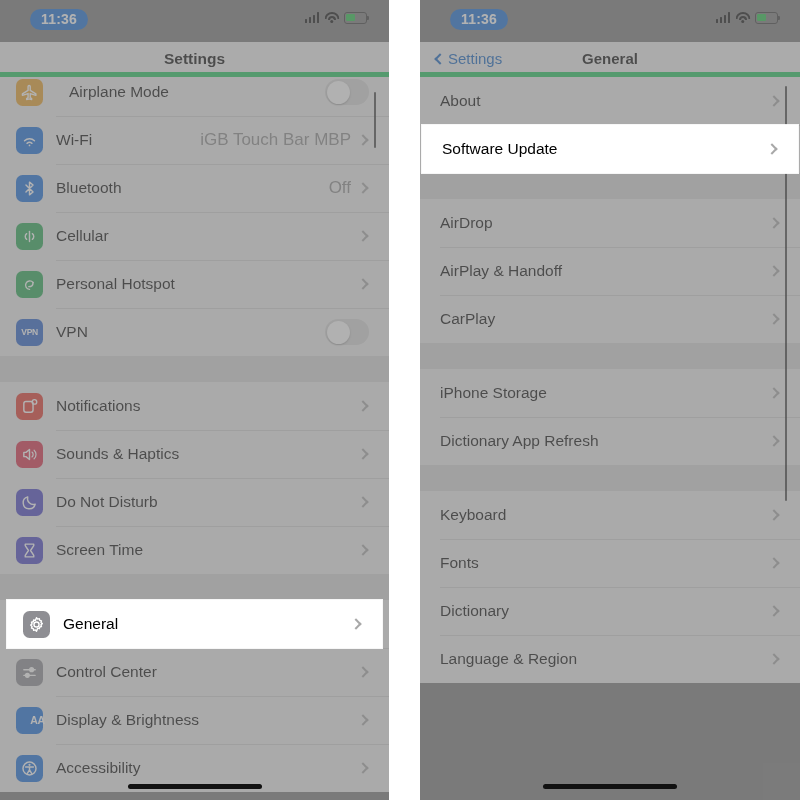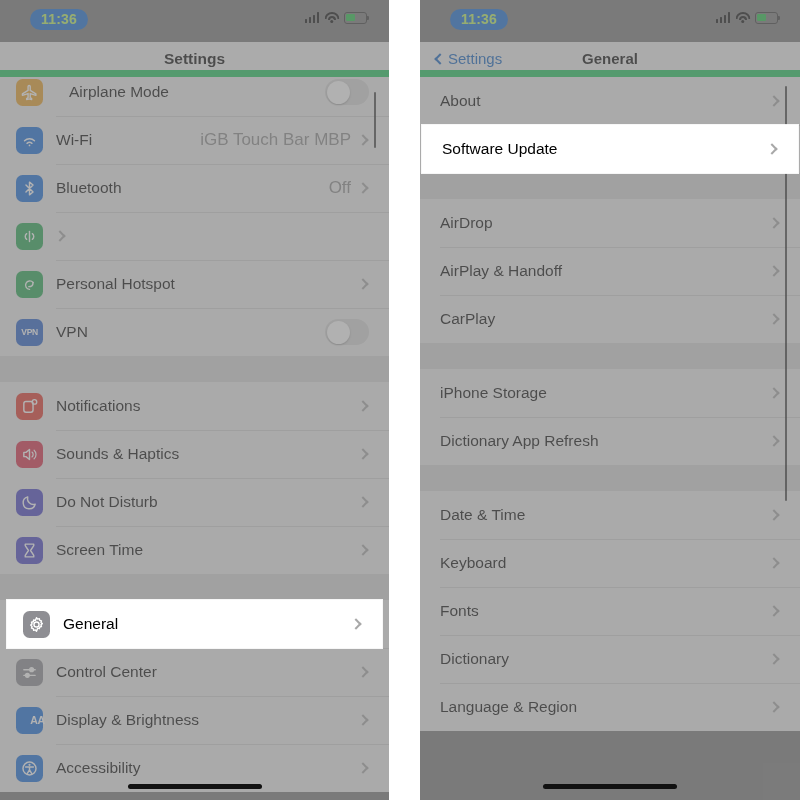--- a/index.html
+++ b/index.html
@@ -32,21 +32,21 @@
 
   
   .statusbar {
     position: absolute; top: 0; left: 0; right: 0;
     height: 42px;
     z-index: 20;
   }
   .clock-pill {
     position: absolute; left: 30px; top: 9px;
     background: #1a6fd4;
-    color: #bef264;
+    color: #ffffff;
     font-size: 14px;
     font-weight: bold;
     letter-spacing: 0.2px;
     padding: 2px 11px 3px 11px;
     border-radius: 11px;
     line-height: 16px;
   }
   .status-icons {
     position: absolute; right: 22px; top: 12px;
     display: flex; align-items: center; gap: 5px;
@@ -78,21 +78,21 @@
     content: ""; position: absolute; right: -3px; top: 3.2px;
     width: 2px; height: 4px; background: #3d3d3d; border-radius: 0 1px 1px 0;
   }
   .batt .fill { height: 100%; width: 46%; background: #2ac24a; border-radius: 1.2px; }
 
   
   .navbar {
     position: absolute; left: 0; right: 0; top: 42px;
     height: 35px;
     background: #efefef;
-    border-bottom: 7px solid #22c55e;
+    border-bottom: 5px solid #22c55e;
     z-index: 18;
   }
   .nav-title {
     position: absolute; left: 0; right: 0; top: 8px;
     text-align: center;
     font-size: 15.5px; font-weight: bold; color: #0e0e0e;
   }
   .nav-title.small { font-size: 15px; }
   .nav-back {
     position: absolute; left: 16px; top: 8px;
@@ -287,20 +287,21 @@
             <div class="chev"></div>
           </div>
           <div class="row">
             <div class="icon ic-cellular">
               <svg width="17" height="17" viewBox="0 0 24 24" fill="none" stroke="#fff" stroke-width="2" stroke-linecap="round" stroke-linejoin="round">
                 <path d="M8 8a5 5 0 0 0 0 8"></path>
                 <path d="M16 8a5 5 0 0 1 0 8"></path>
                 <path d="M12 5v14"></path>
               </svg>
             </div>
+            <div class="label">Cellular</div>
             <div class="chev"></div>
           </div>
           <div class="row">
             <div class="icon ic-hotspot">
               <svg width="17" height="17" viewBox="0 0 24 24" fill="none" stroke="#fff" stroke-width="2" stroke-linecap="round" stroke-linejoin="round">
                 <path d="M17 9a6 6 0 1 0-5 9.9"></path>
                 <path d="M17 9c0 4-3 6-6 6"></path>
               </svg>
             </div>
             <div class="label">Personal Hotspot</div>
@@ -481,24 +482,20 @@
             <div class="chev"></div>
           </div>
           <div class="row">
             <div class="label">Dictionary App Refresh</div>
             <div class="chev"></div>
           </div>
         </div>
         <div class="gap"></div>
         <div class="group">
           <div class="row">
-            <div class="label">Date &amp; Time</div>
-            <div class="chev"></div>
-          </div>
-          <div class="row">
             <div class="label">Keyboard</div>
             <div class="chev"></div>
           </div>
           <div class="row">
             <div class="label">Fonts</div>
             <div class="chev"></div>
           </div>
           <div class="row">
             <div class="label">Dictionary</div>
             <div class="chev"></div>

